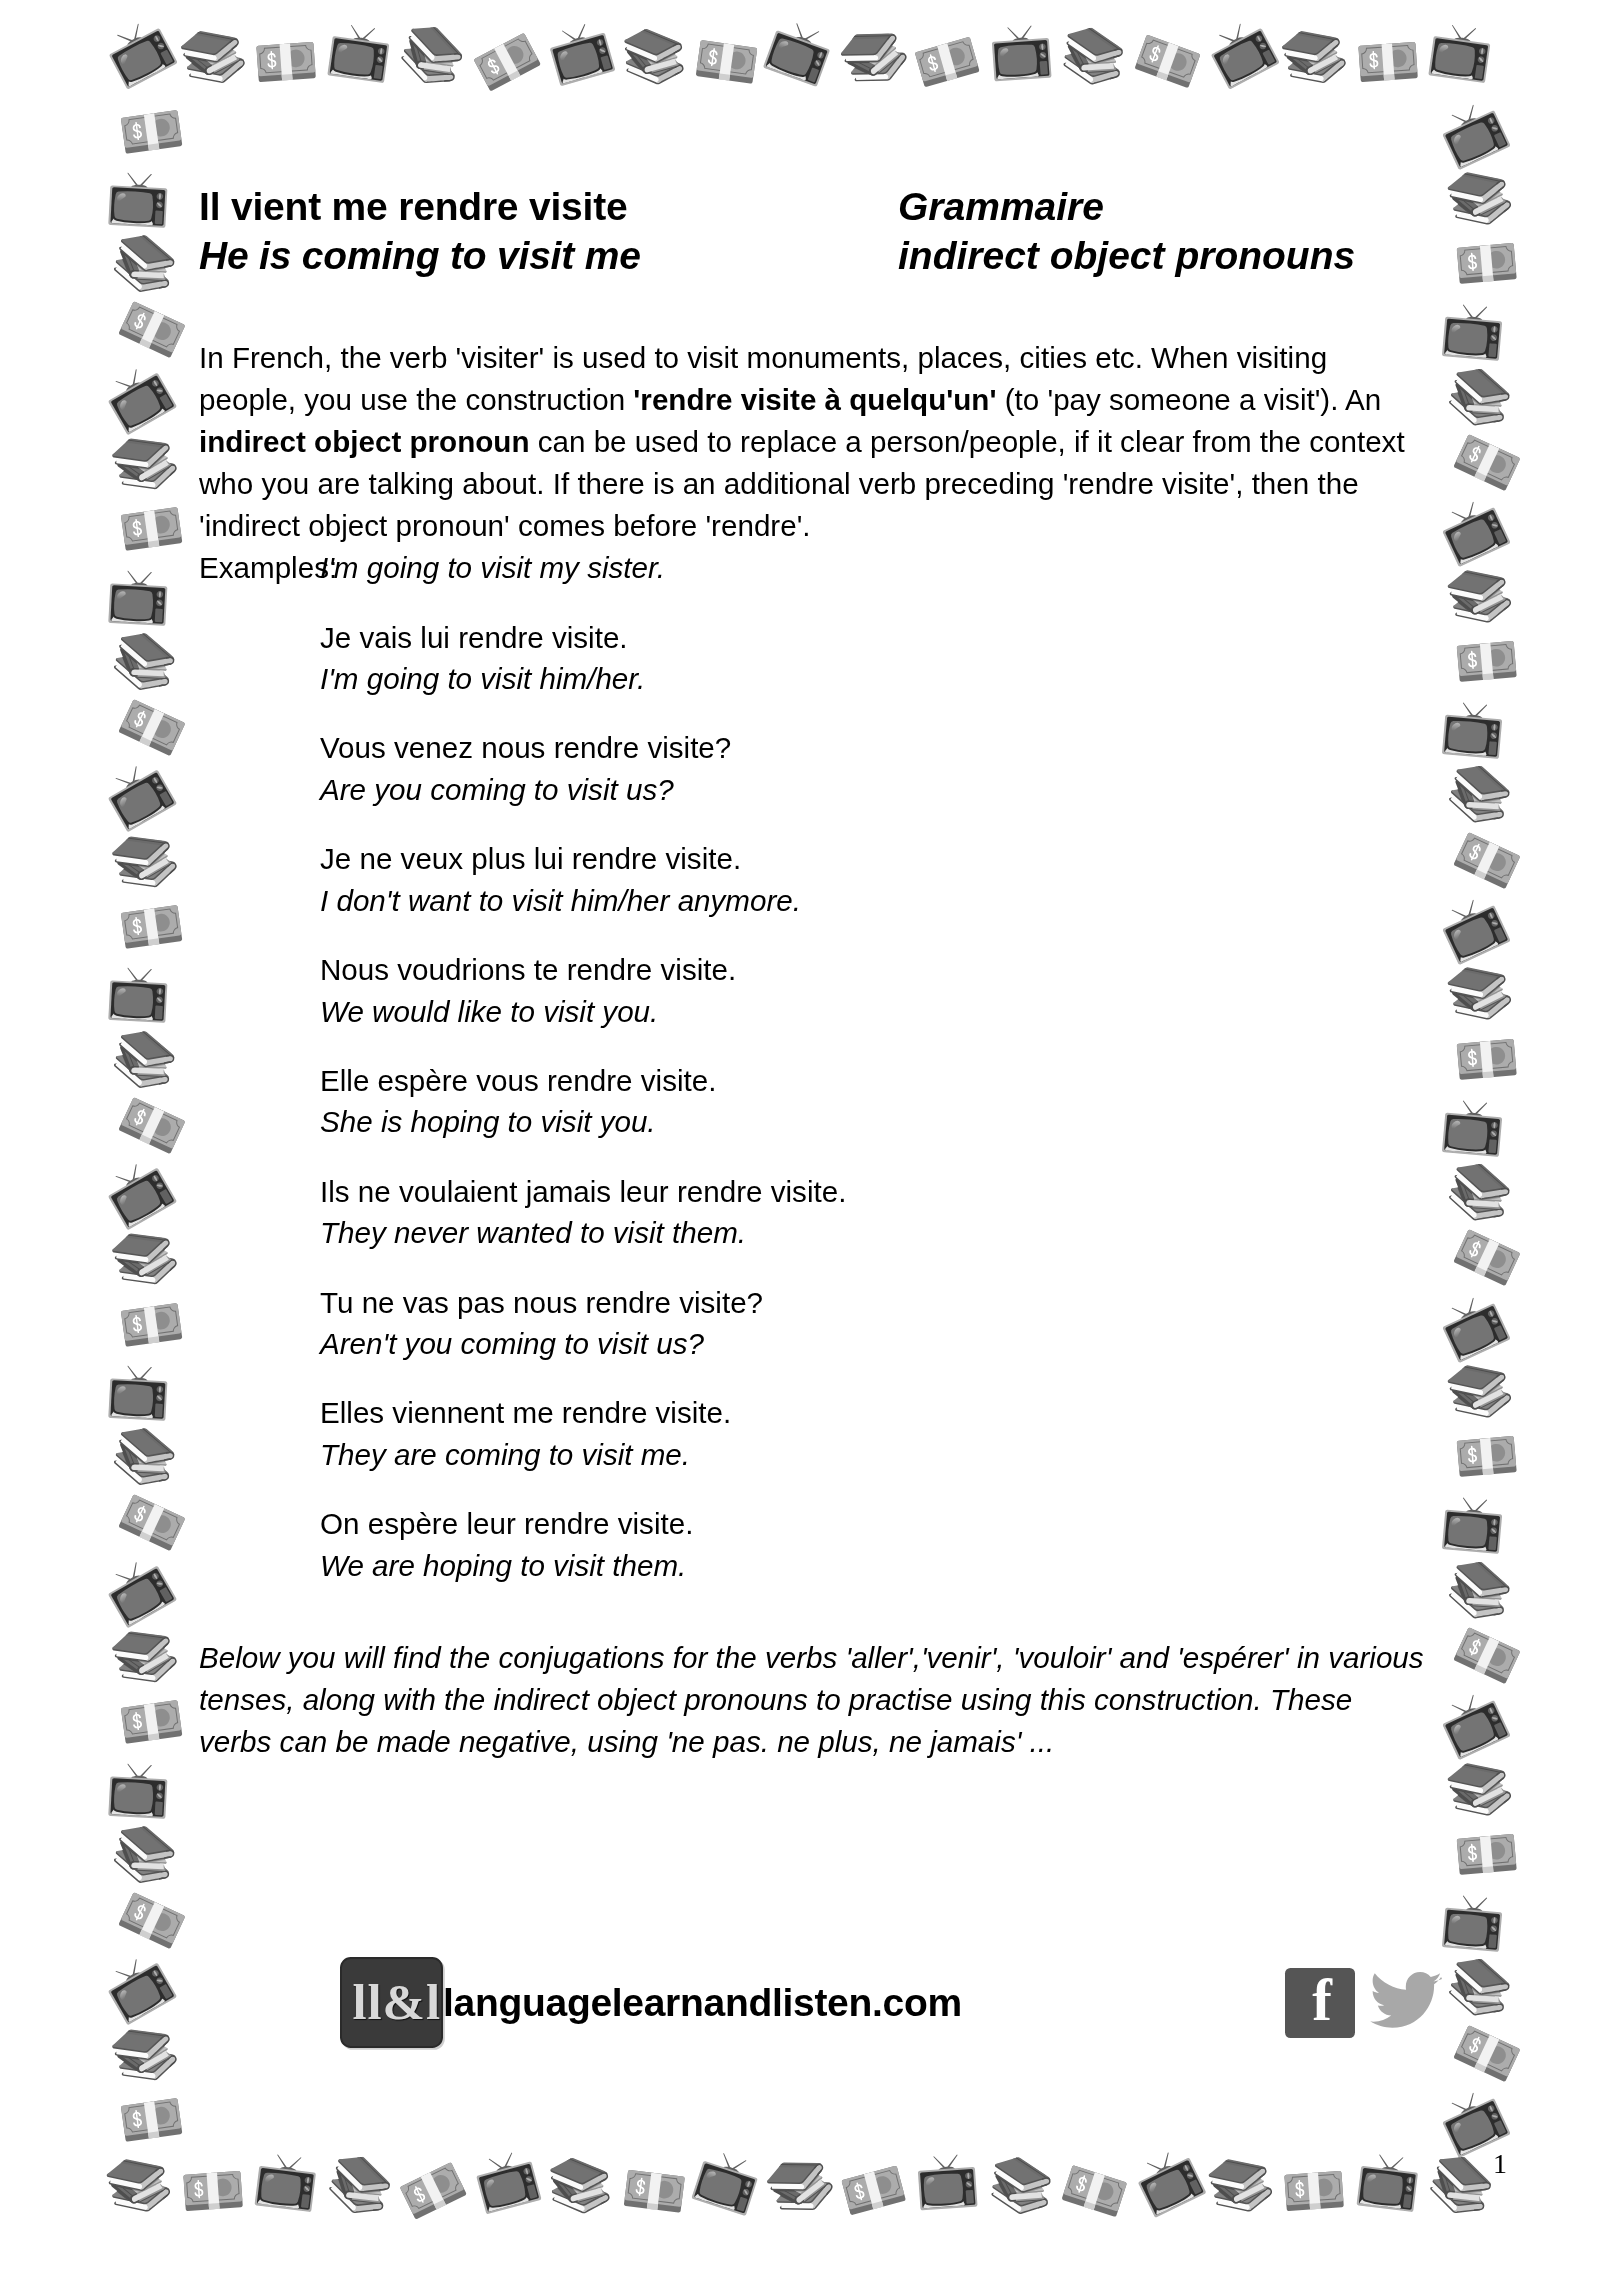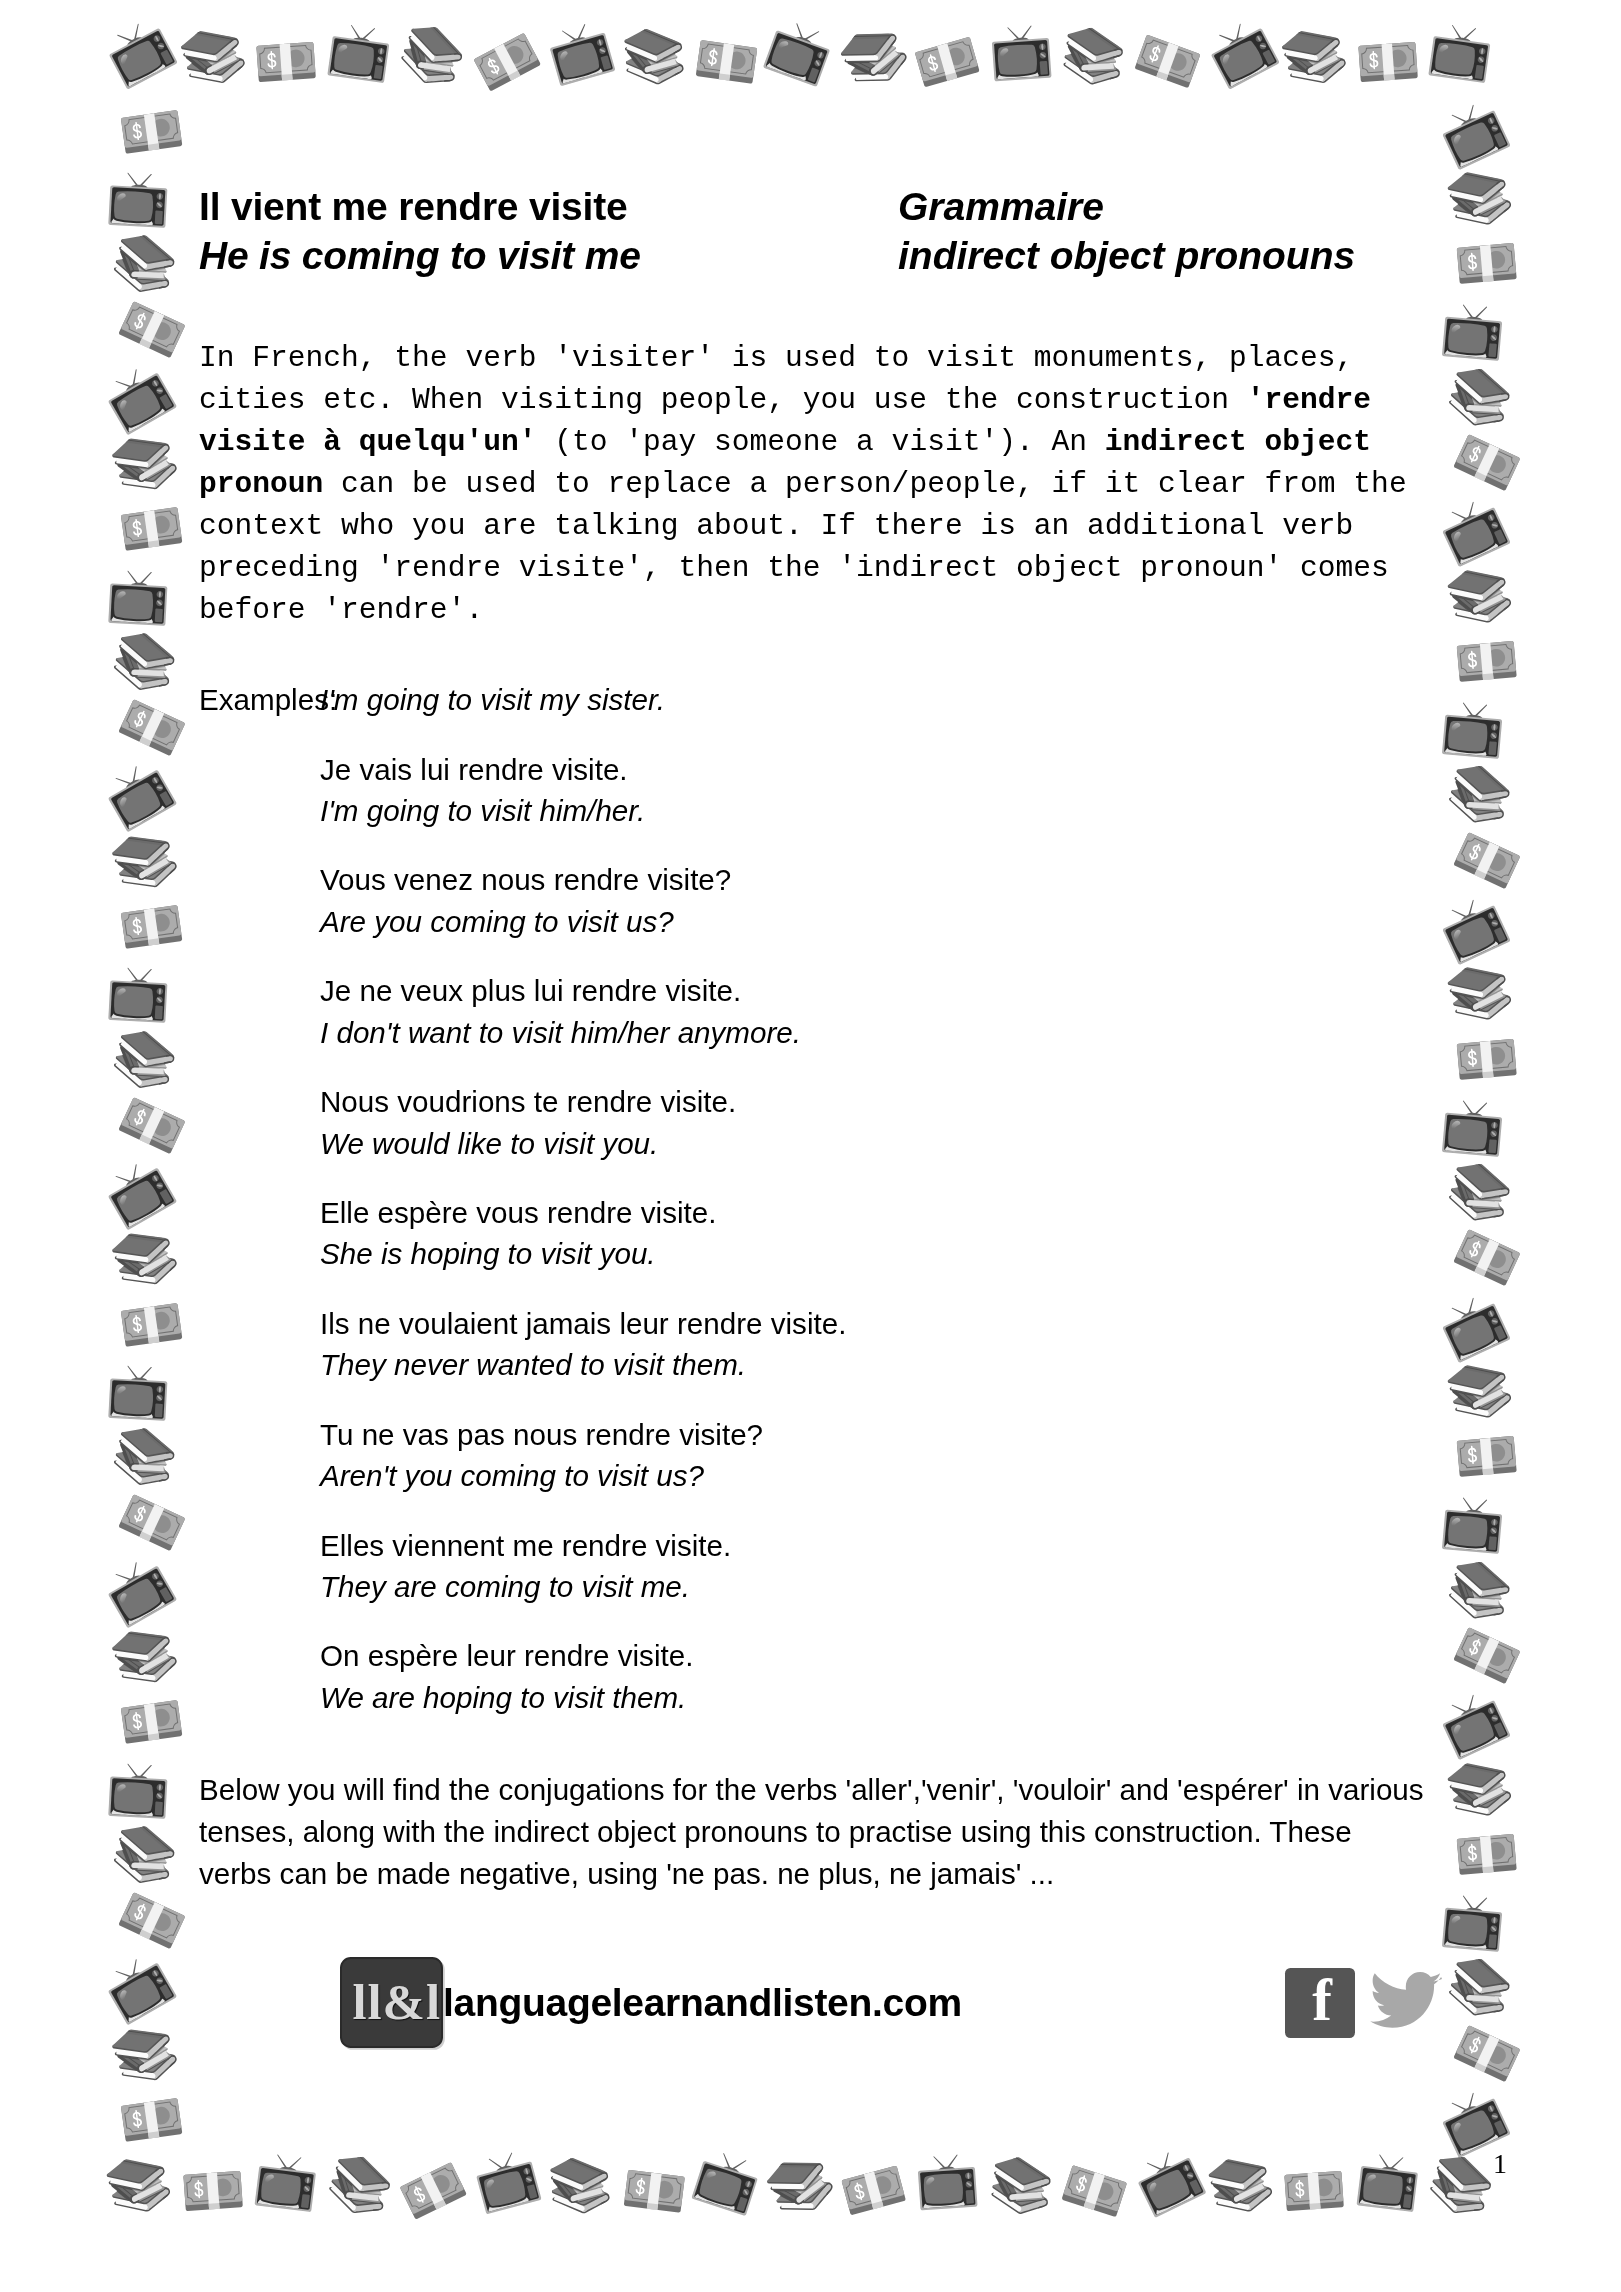--- a/index.html
+++ b/index.html
@@ -82,22 +82,20 @@
     line-height: 1.16;
     white-space: nowrap;
     margin-top: 3.6px;
   }
 
   
   .intro {
     font-size: 29.6px;
     line-height: 1.42;
     width: 1222px;
-    margin-bottom: 48px;
-    font-family: Liberation Mono, monospace;
   }
   .intro b { font-weight: bold; }
 
   
   .examples-block {
     display: flex;
     align-items: flex-start;
   }
   .examples-label {
     font-size: 29.6px;
@@ -124,20 +122,21 @@
     line-height: 1.40;
     white-space: nowrap;
   }
 
   
   .closing {
     font-size: 29.6px;
     line-height: 1.42;
     width: 1227px;
     margin-top: 39px;
+    font-style: italic;
   }
 
   
   .footer {
     position: absolute;
     left: 340px;
     top: 1957px;
     width: 1102px;
     display: flex;
     align-items: center;

